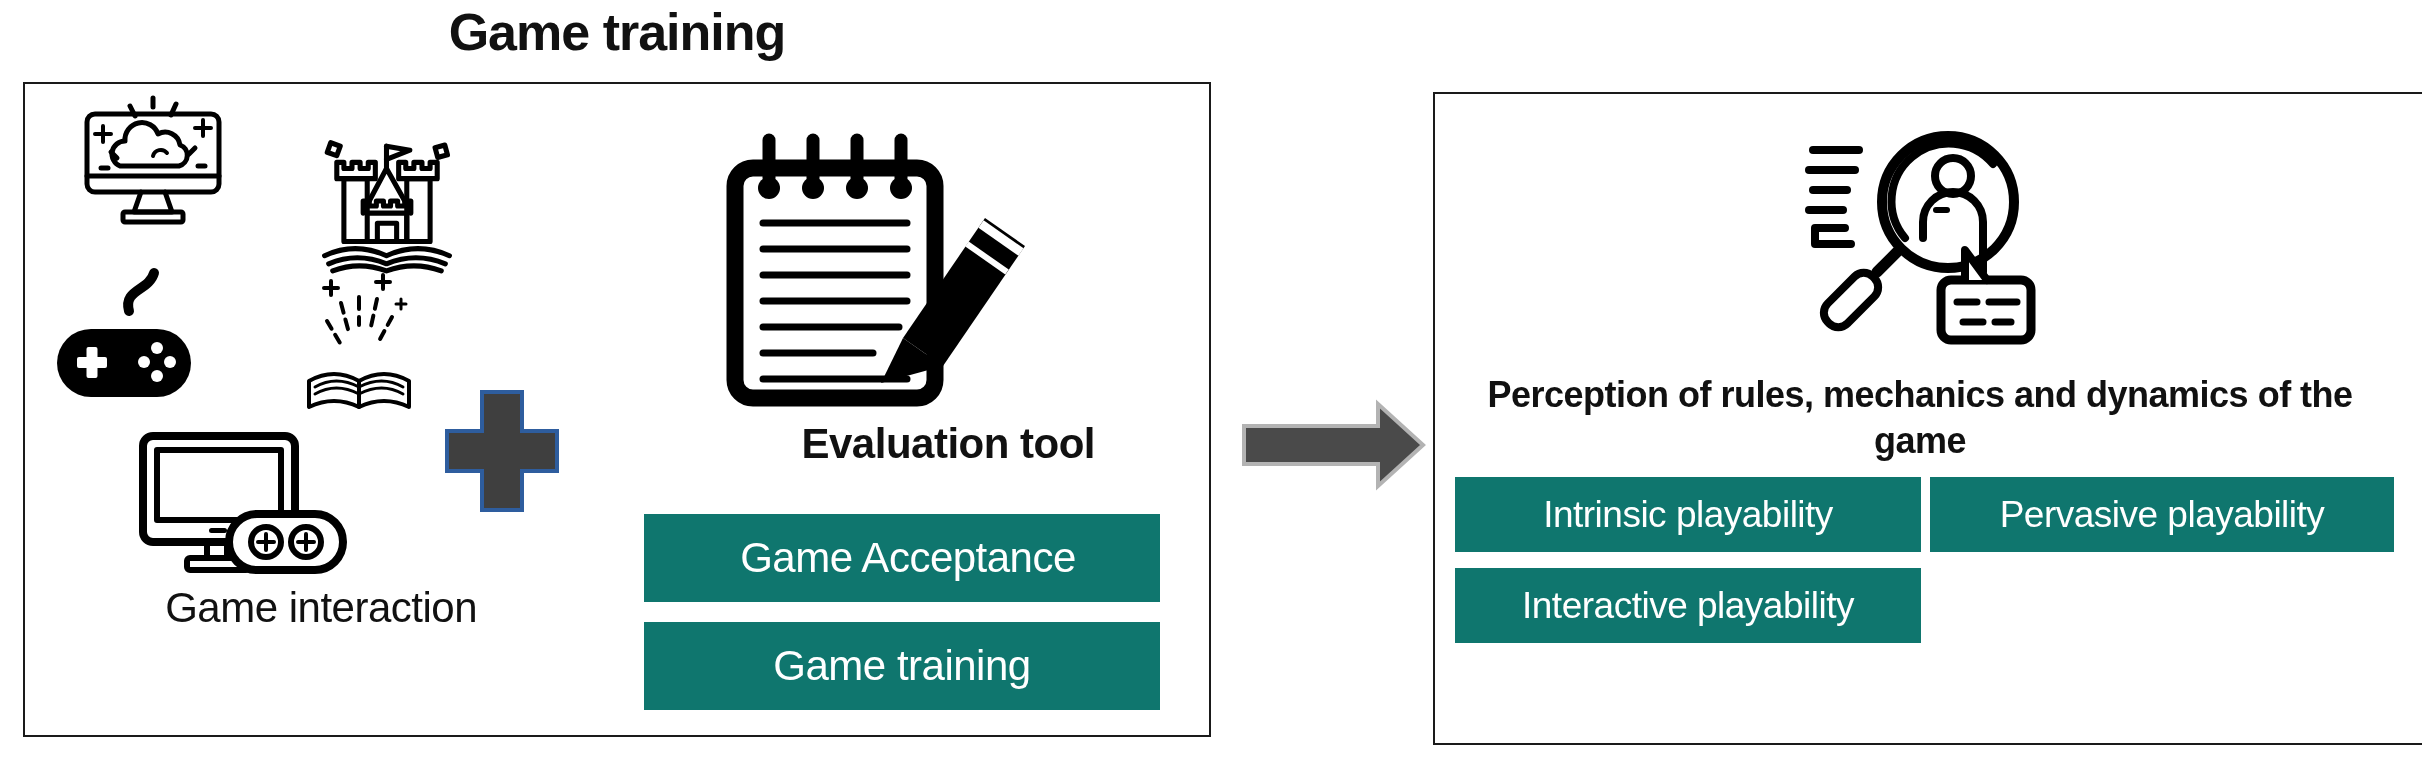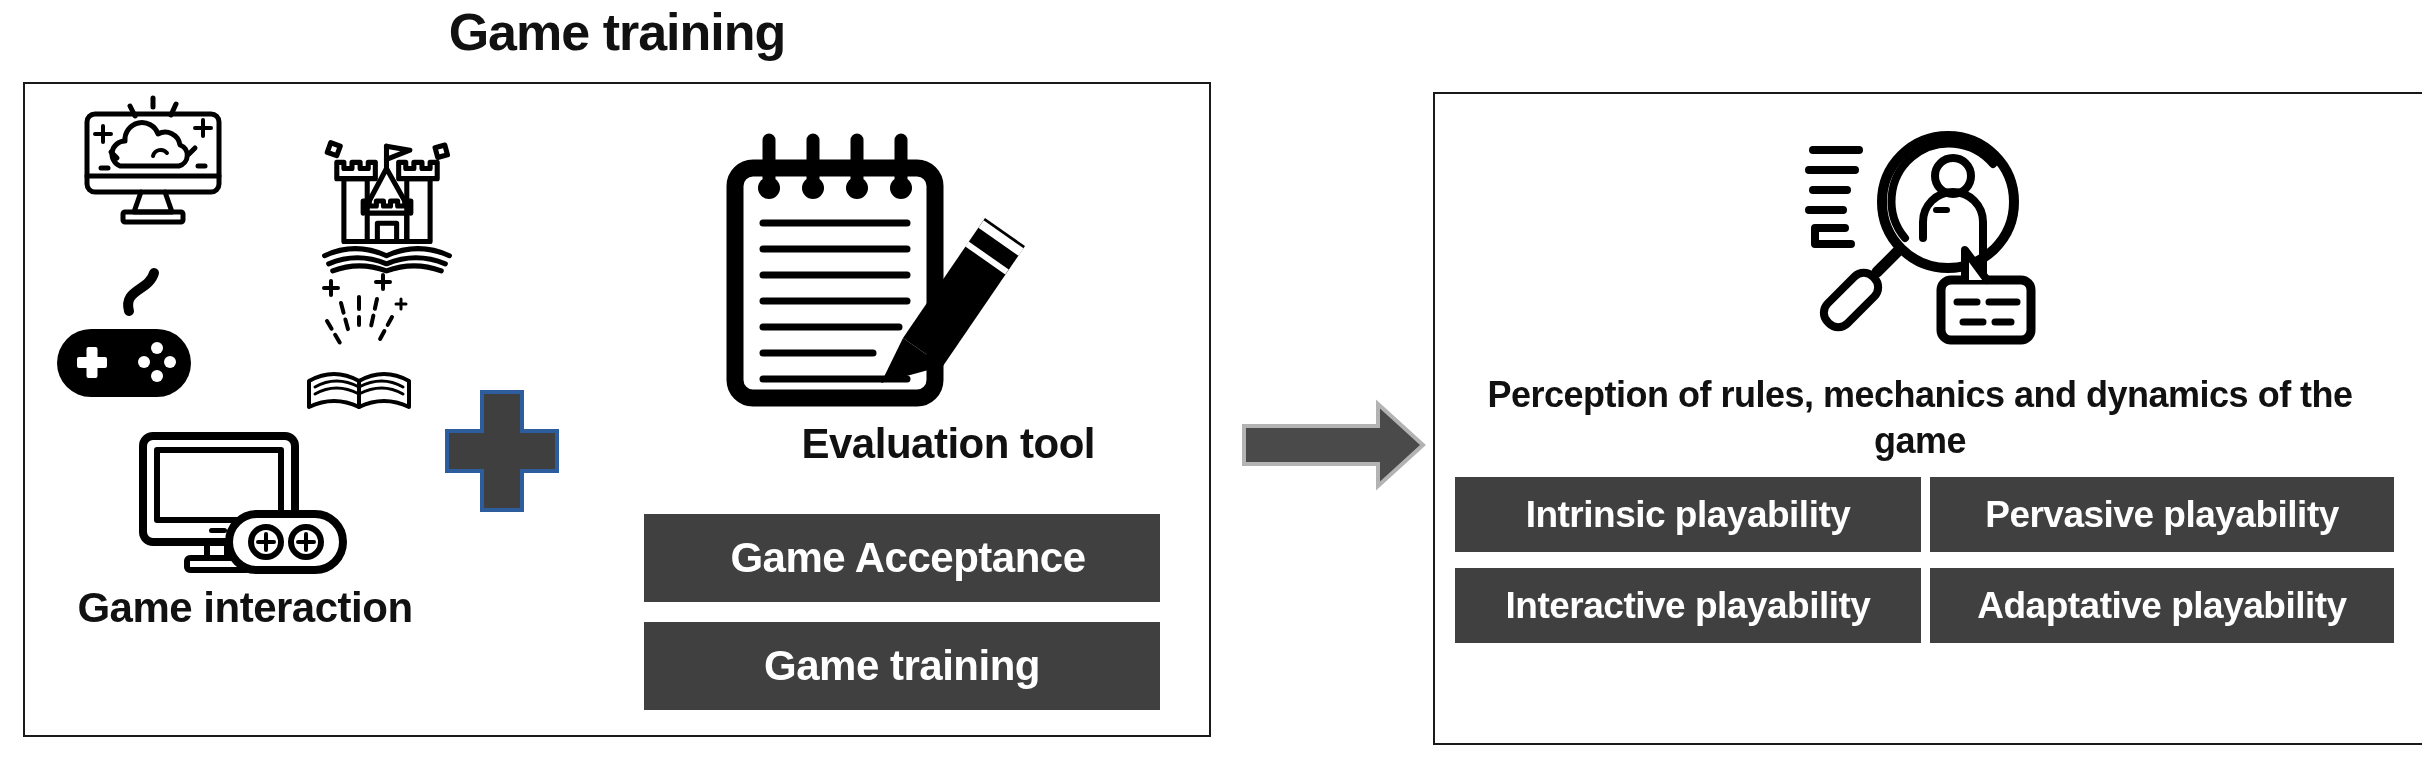--- a/index.html
+++ b/index.html
@@ -19,27 +19,27 @@
 
   
   .ic-creative{left:50px;top:10px;width:170px;height:145px;}
   .ic-castle{left:293px;top:50px;width:138px;height:142px;}
   .ic-gamepad{left:28px;top:182px;width:142px;height:152px;}
   .ic-book{left:270px;top:183px;width:128px;height:152px;}
   .ic-computer{left:110px;top:344px;width:218px;height:152px;}
   .ic-plus{left:420px;top:306px;width:114px;height:122px;}
   .ic-notepad{left:688px;top:44px;width:334px;height:288px;}
 
-  .interaction-label{left:0;top:500px;width:440px;text-align:center;
-    font-size:42px;font-weight:bold;color:#111;letter-spacing:-0.5px;}
+  .interaction-label{left:12px;top:500px;width:440px;text-align:right;
+    font-size:42px;font-weight:normal;color:#111;letter-spacing:-0.5px;}
   .evaluation-label{left:640px;top:336px;width:430px;text-align:right;
     font-size:42px;font-weight:bold;color:#111;letter-spacing:-0.5px;}
 
-  .dark-btn{background:#404040;color:#ffffff;display:flex;align-items:center;justify-content:center;
-    font-weight:bold;box-sizing:border-box;}
+  .dark-btn{background:#0f766e;color:#ffffff;display:flex;align-items:center;justify-content:center;
+    font-weight:normal;box-sizing:border-box;}
   .left-btn{left:619px;width:516px;height:88px;font-size:42px;letter-spacing:-0.5px;}
   .left-btn-1{top:430px;padding-left:12px;}
   .left-btn-2{top:538px;}
 
   
   .connector{left:1240px;top:398px;width:188px;height:94px;}
 
   
   .ic-search{left:358px;top:8px;width:252px;height:250px;}
   .right-heading{left:10px;top:278px;width:950px;text-align:center;
@@ -230,19 +230,16 @@
     <div class="abs play-grid">
       <div class="dark-btn play-btn">
         <span>Intrinsic playability</span>
       </div>
       <div class="dark-btn play-btn">
         <span>Pervasive playability</span>
       </div>
       <div class="dark-btn play-btn">
         <span>Interactive playability</span>
       </div>
-      <div class="dark-btn play-btn">
-        <span>Adaptative playability</span>
-      </div>
     </div>
   </div>
 
 </div>
 
 </body></html>

